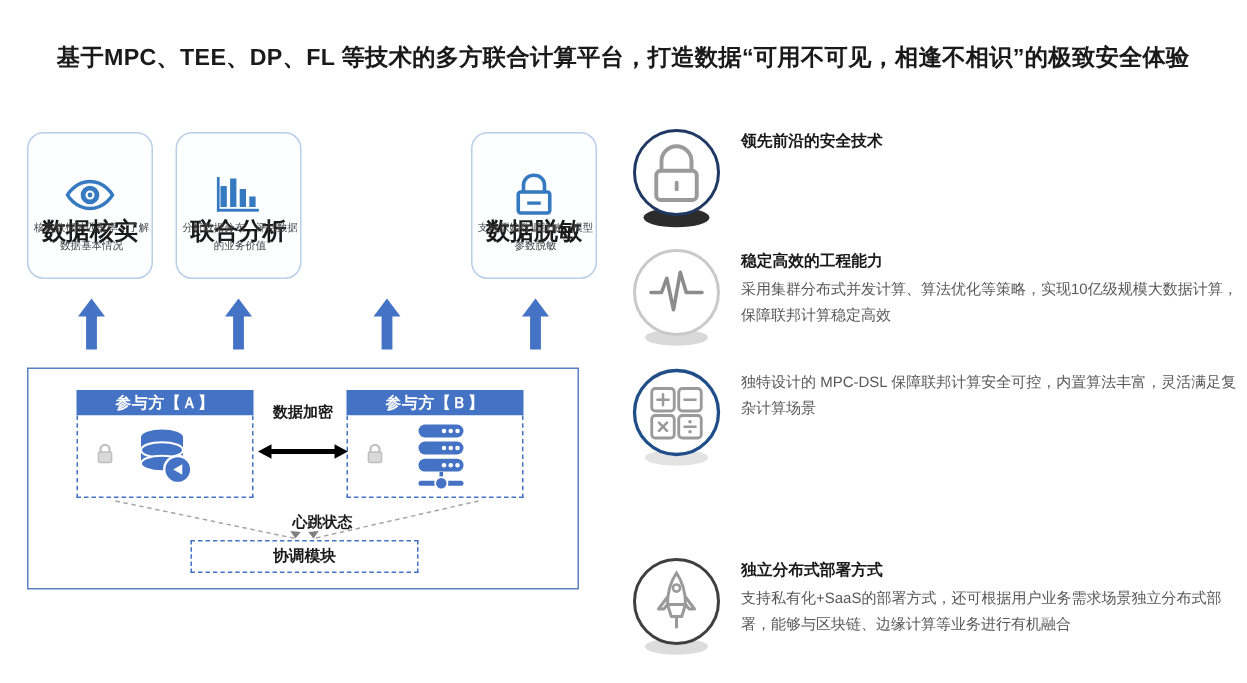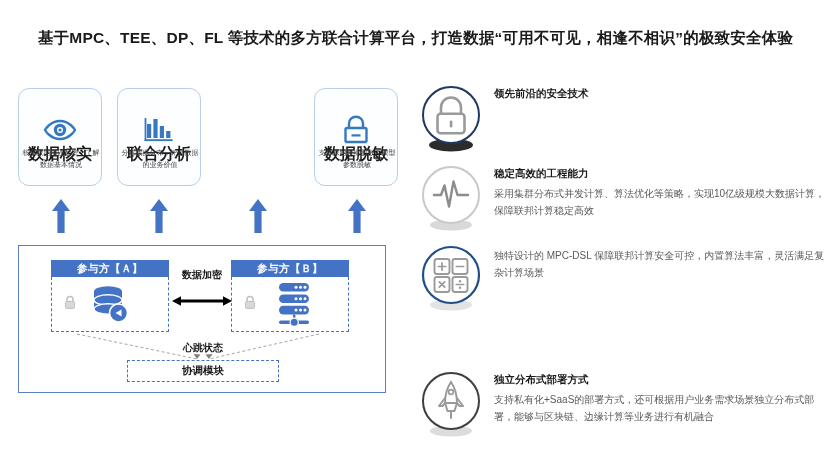--- a/index.html
+++ b/index.html
@@ -67,21 +67,21 @@
   .p-main{position:absolute;left:38px;top:7px;}
   .p-main-b{position:absolute;left:42px;top:4px;}
 
   .enc-label{
     position:absolute;left:150px;top:22px;width:66px;text-align:center;
     font-size:10px;font-weight:bold;color:#1a1a1a;
   }
   .enc-arrow{position:absolute;left:152px;top:48px;}
 
   .hb-label{
-    position:absolute;left:152px;top:95px;width:64px;text-align:center;
+    position:absolute;left:152px;top:95px;width:64px;text-align:right;
     font-size:10px;font-weight:bold;color:#1a1a1a;
   }
   .coord{
     position:absolute;left:108px;top:114px;width:152px;height:22px;
     border:1px dashed #4472c4;background:#fff;box-sizing:border-box;
     display:flex;align-items:center;justify-content:center;
     font-size:10.5px;font-weight:bold;color:#1a1a1a;
   }
   .dashlines{position:absolute;left:0;top:0;width:368px;height:148px;}
 

